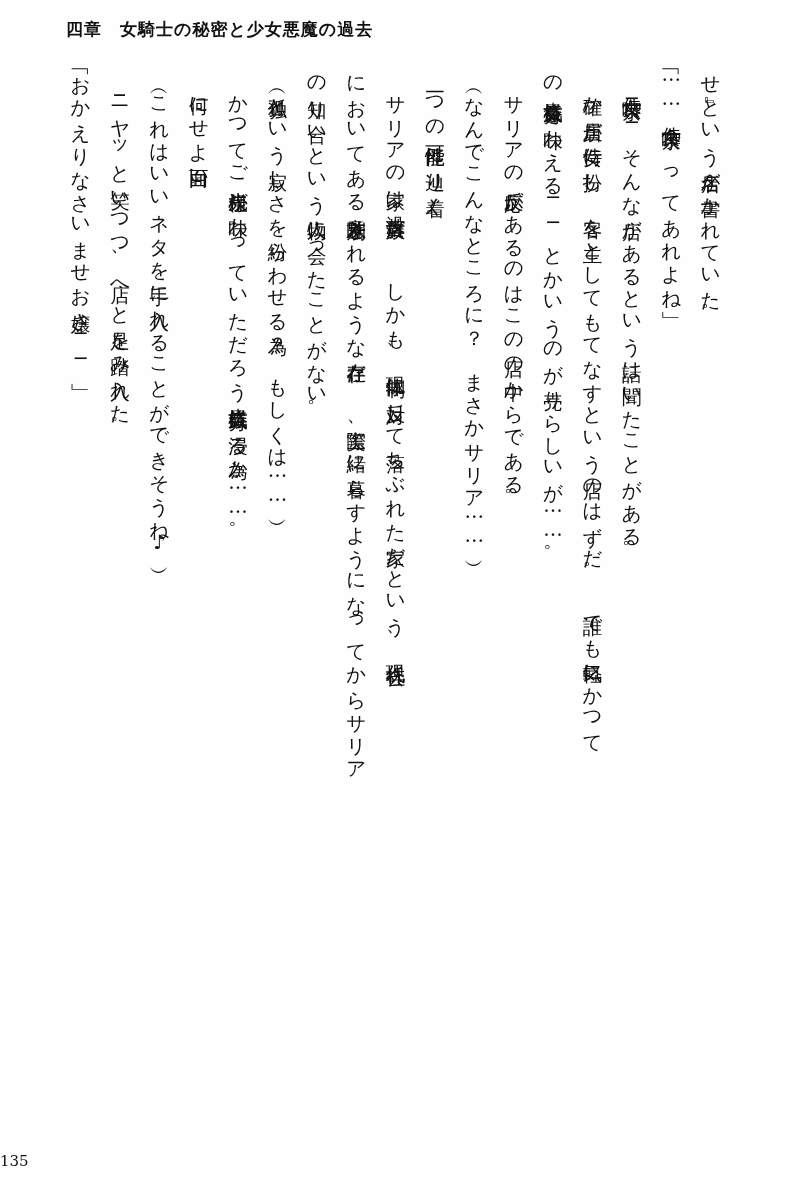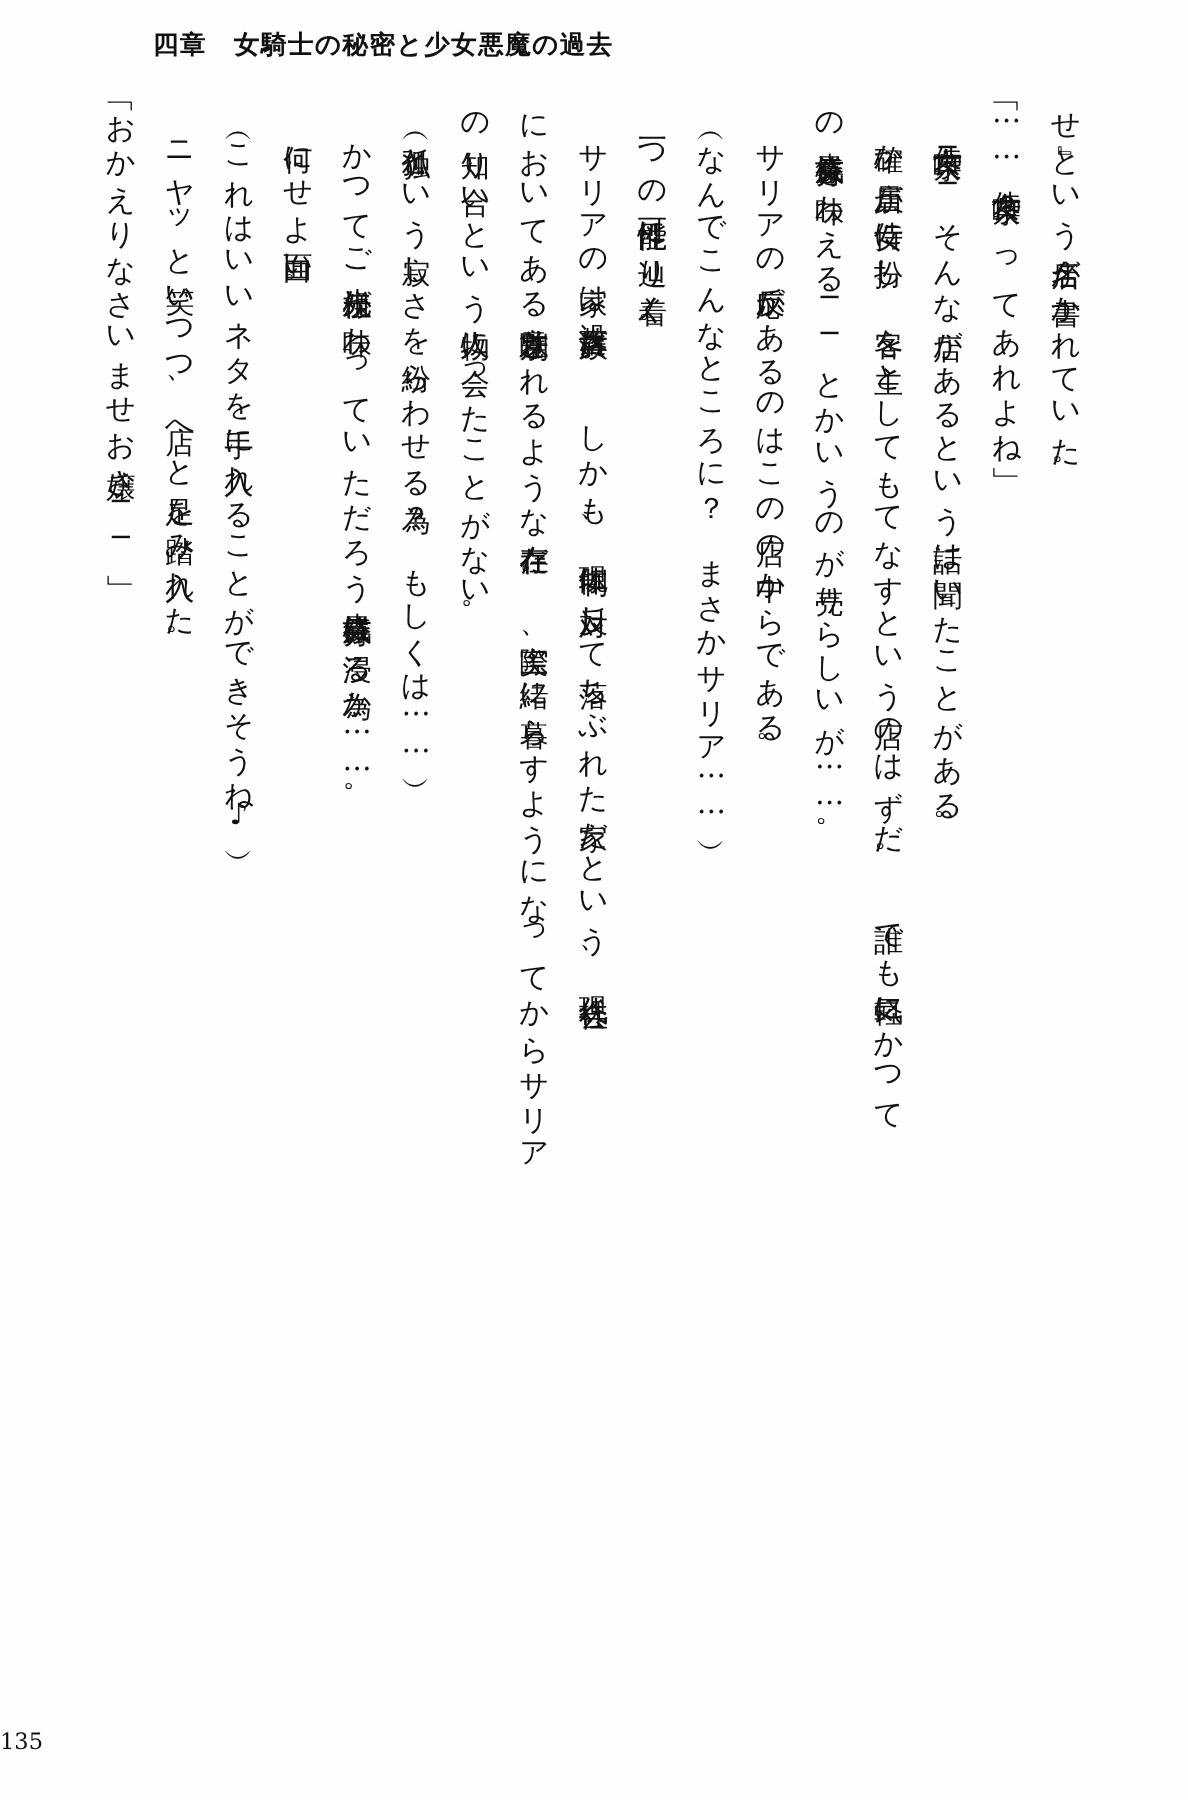--- a/index.html
+++ b/index.html
@@ -28,21 +28,20 @@
   #running-head {
     position: absolute;
     top: 18px;
     left: 66px;
     font-size: 17px;
     letter-spacing: 1px;
     font-weight: 700;
     color: #111;
     white-space: pre;
     font-family: Liberation Serif, serif;
-    margin-left: 36px;
   }
 
   
   #body-text {
     position: absolute;
     top: 62px;
     right: 62px;
     height: 1060px;
     width: 660px;
     writing-mode: vertical-rl;

